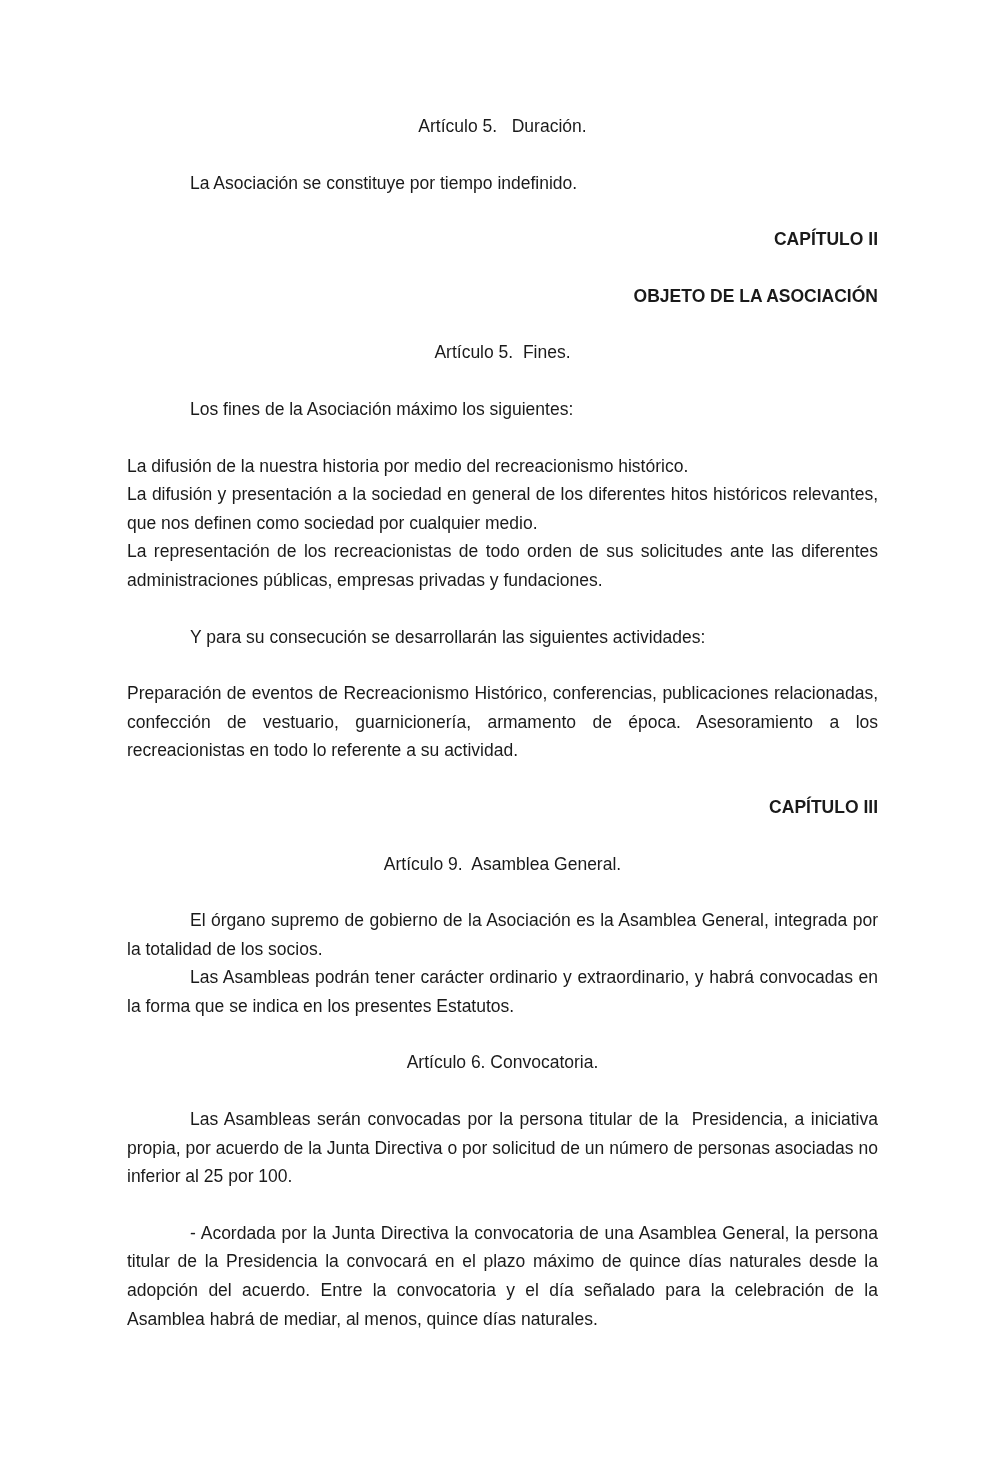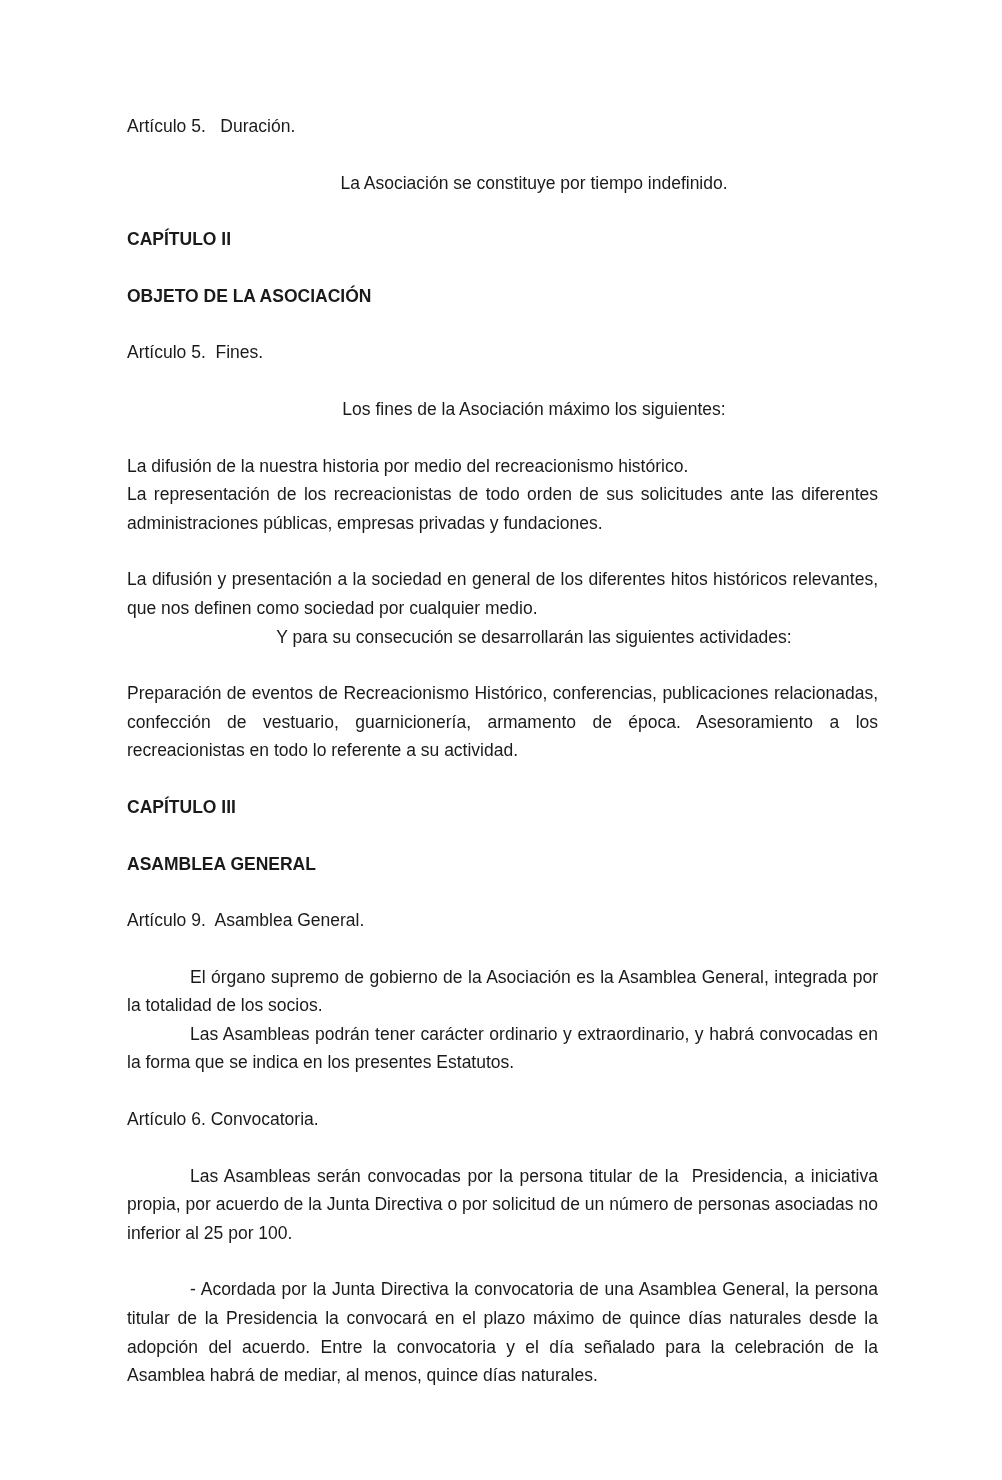--- a/index.html
+++ b/index.html
@@ -20,23 +20,23 @@
     line-height: 28.6px;
     color: #1a1a1a;
   }
   .page p {
     margin: 0 0 28px 0;
     white-space: pre-wrap;
   }
   .page p.tight {
     margin-bottom: 0;
   }
-  .plain   { text-align: left; }
-  .indent  { padding-left: 63px; text-align: center; }
-  .center  { text-align: left; }
+  .plain   { text-align: center; }
+  .indent  { padding-left: 63px; text-align: left; }
+  .center  { text-align: right; }
   .bold    { font-weight: bold; }
   .just    { text-align: justify; }
   .firstline { text-indent: 63px; }
   .underline { }
 </style>
 </head>
 <body>
 
 <div class="page">
 
@@ -46,30 +46,29 @@
 
   <p class="center bold">CAPÍTULO II</p>
 
   <p class="center bold">OBJETO DE LA ASOCIACIÓN</p>
 
   <p class="plain">Artículo 5.  Fines.</p>
 
   <p class="indent">Los fines de la Asociación máximo los siguientes:</p>
 
   <p class="just tight">La difusión de la nuestra historia por medio del recreacionismo histórico.</p>
+  <p class="just tight">La difusión y presentación a la sociedad en general de los diferentes hitos históricos relevantes, que nos definen como sociedad por cualquier medio.</p>
   <p class="just">La representación de los recreacionistas de todo orden de sus solicitudes ante las diferentes administraciones públicas, empresas privadas y fundaciones.</p>
-  <p class="just tight">La difusión y presentación a la sociedad en general de los diferentes hitos históricos relevantes, que nos definen como sociedad por cualquier medio.</p>
 
   <p class="indent">Y para su consecución se desarrollarán las siguientes actividades:</p>
 
   <p class="just">Preparación de eventos de Recreacionismo Histórico, conferencias, publicaciones relacionadas, confección de vestuario, guarnicionería, armamento de época. Asesoramiento a los recreacionistas en todo lo referente a su actividad.</p>
 
   <p class="center bold">CAPÍTULO III</p>
 
-  <p class="center bold">ASAMBLEA GENERAL</p>
 
   <p class="plain">Artículo 9.  Asamblea General.</p>
 
   <p class="just firstline tight">El órgano supremo de gobierno de la Asociación es la Asamblea General, integrada por la totalidad de los socios.</p>
   <p class="just firstline">Las Asambleas podrán tener carácter ordinario y extraordinario, y habrá convocadas en la forma que se indica en los presentes Estatutos.</p>
 
   <p class="plain">Artículo 6. Convocatoria.</p>
 
   <p class="just firstline">Las Asambleas serán convocadas por la persona titular de la  Presidencia, a iniciativa propia, por acuerdo de la Junta Directiva o por solicitud de un número de personas asociadas no inferior al 25 por 100.</p>
 

